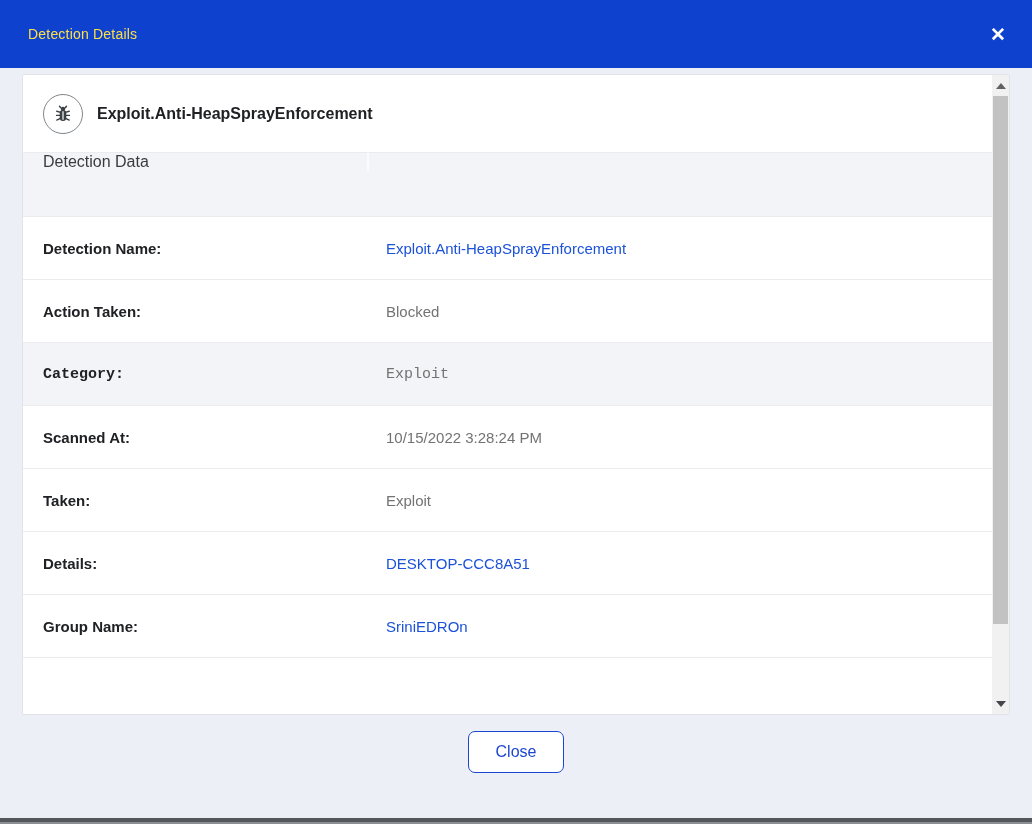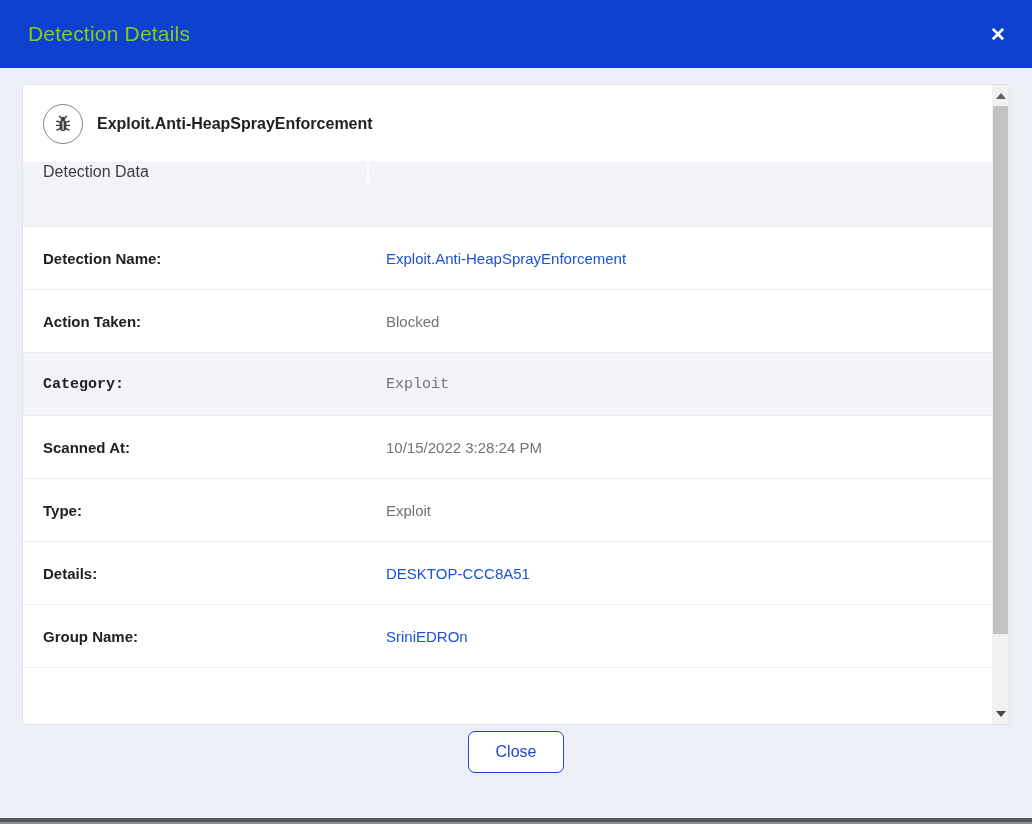--- a/index.html
+++ b/index.html
@@ -12,41 +12,41 @@
   
   .modal-header {
     height: 68px;
     background: #0e41cd;
     display: flex;
     align-items: center;
     justify-content: space-between;
     padding: 0 22px 0 28px;
   }
   .modal-title {
-    color: #84cc16;
-    font-size: 21px;
+    color: #fde047;
+    font-size: 14px;
     font-weight: 400;
     letter-spacing: 0.2px;
   }
   .close-x {
     color: #ffffff;
     font-size: 19px;
     font-weight: 700;
     cursor: pointer;
     line-height: 1;
     padding: 4px;
   }
   
   .modal-body {
     position: relative;
     height: 756px;
   }
   .card {
     position: absolute;
-    left: 22px; top: 16px;
+    left: 22px; top: 6px;
     width: 988px; height: 641px;
     background: #ffffff;
     border: 1px solid #e1e3e8;
     border-radius: 2px;
   }
   .scroll-area {
     position: absolute;
     left: 0; top: 0; right: 17px; bottom: 0;
     overflow: hidden;
   }
@@ -235,21 +235,21 @@
   </div>
             <div class="data-row shaded">
     <div class="row-label">Category:</div>
     <div class="row-value">Exploit</div>
   </div>
             <div class="data-row">
     <div class="row-label">Scanned At:</div>
     <div class="row-value">10/15/2022 3:28:24 PM</div>
   </div>
             <div class="data-row">
-    <div class="row-label">Type:</div>
+    <div class="row-label">Taken:</div>
     <div class="row-value">Exploit</div>
   </div>
             <div class="data-row">
     <div class="row-label">Details:</div>
     <div class="row-value link">DESKTOP-CCC8A51</div>
   </div>
             <div class="data-row">
     <div class="row-label">Group Name:</div>
     <div class="row-value link">SriniEDROn</div>
   </div>

